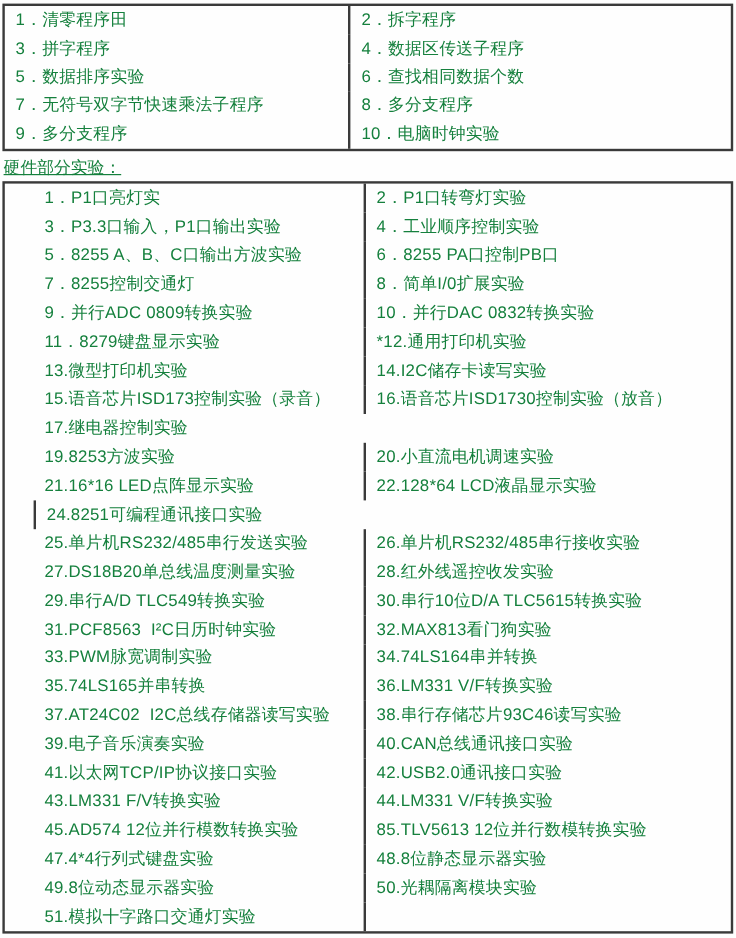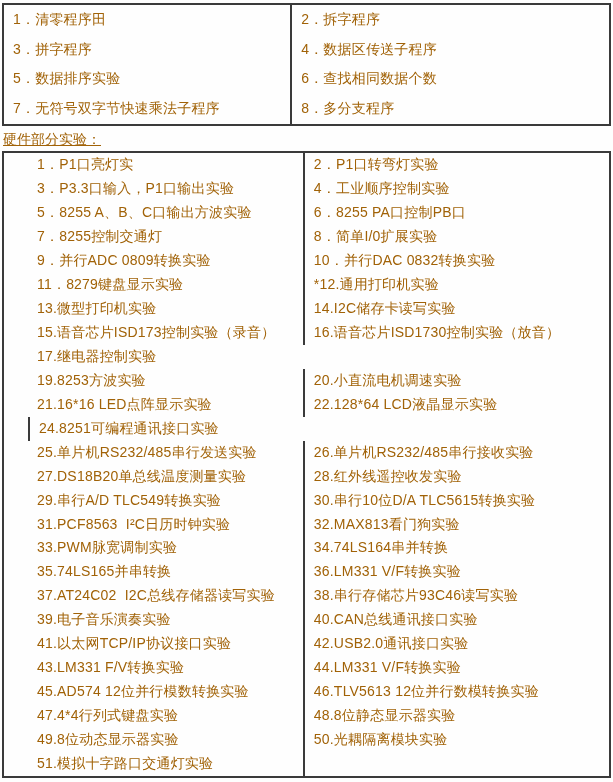--- a/index.html
+++ b/index.html
@@ -4,21 +4,21 @@
 <style>
   * { box-sizing: border-box; }
   html, body { margin: 0; padding: 0; background: #ffffff; }
   .page {
     position: relative;
     width: 613px;
     height: 782px;
     background: #fefefe;
     font-family: "Liberation Sans", "DejaVu Sans", sans-serif;
     font-size: 14px;
-    color: #a16207;
+    color: #15803d;
     overflow: hidden;
   }
   .exp-table {
     position: absolute;
     left: 2px;
     width: 609px;
     border: 2px solid #3a3a3a;
     display: flex;
     flex-direction: column;
     background: #fefefe;
@@ -66,20 +66,24 @@
       <div class="row">
         <div class="cell left">5．数据排序实验</div>
         <div class="cell right">6．查找相同数据个数</div>
       </div>
 
       <div class="row">
         <div class="cell left">7．无符号双字节快速乘法子程序</div>
         <div class="cell right">8．多分支程序</div>
       </div>
 
+      <div class="row">
+        <div class="cell left">9．多分支程序</div>
+        <div class="cell right">10．电脑时钟实验</div>
+      </div>
     </div>
 
   <div class="section-heading">硬件部分实验：</div>
 
   <div class="exp-table" id="hardware-table">
 
       <div class="row">
         <div class="cell left">1．P1口亮灯实</div>
         <div class="cell right">2．P1口转弯灯实验</div>
       </div>
@@ -182,21 +186,21 @@
         <div class="cell right">42.USB2.0通讯接口实验</div>
       </div>
 
       <div class="row">
         <div class="cell left">43.LM331 F/V转换实验</div>
         <div class="cell right">44.LM331 V/F转换实验</div>
       </div>
 
       <div class="row">
         <div class="cell left">45.AD574 12位并行模数转换实验</div>
-        <div class="cell right">46.TLV5613 12位并行数模转换实验</div>
+        <div class="cell right">85.TLV5613 12位并行数模转换实验</div>
       </div>
 
       <div class="row">
         <div class="cell left">47.4*4行列式键盘实验</div>
         <div class="cell right">48.8位静态显示器实验</div>
       </div>
 
       <div class="row">
         <div class="cell left">49.8位动态显示器实验</div>
         <div class="cell right">50.光耦隔离模块实验</div>

